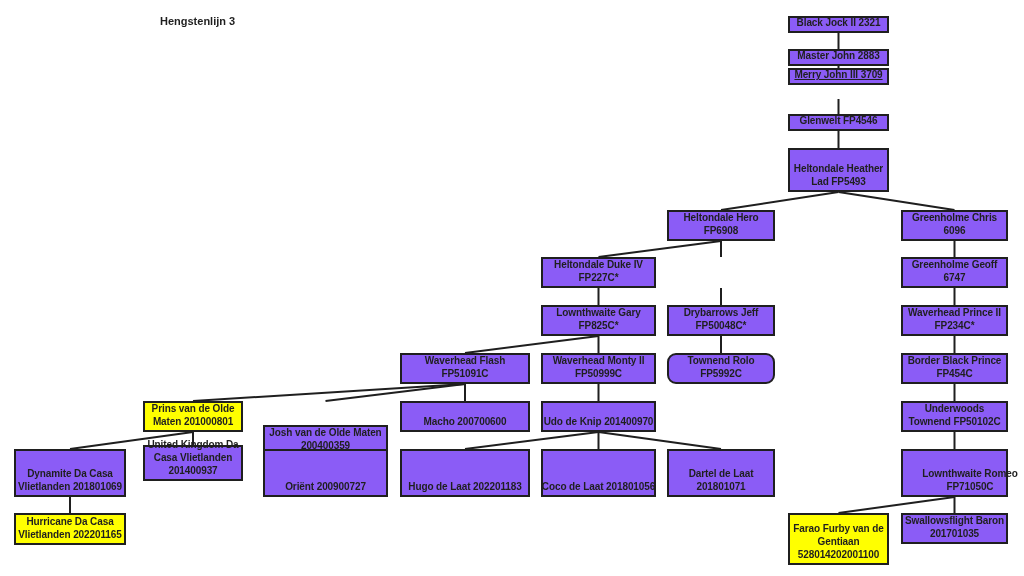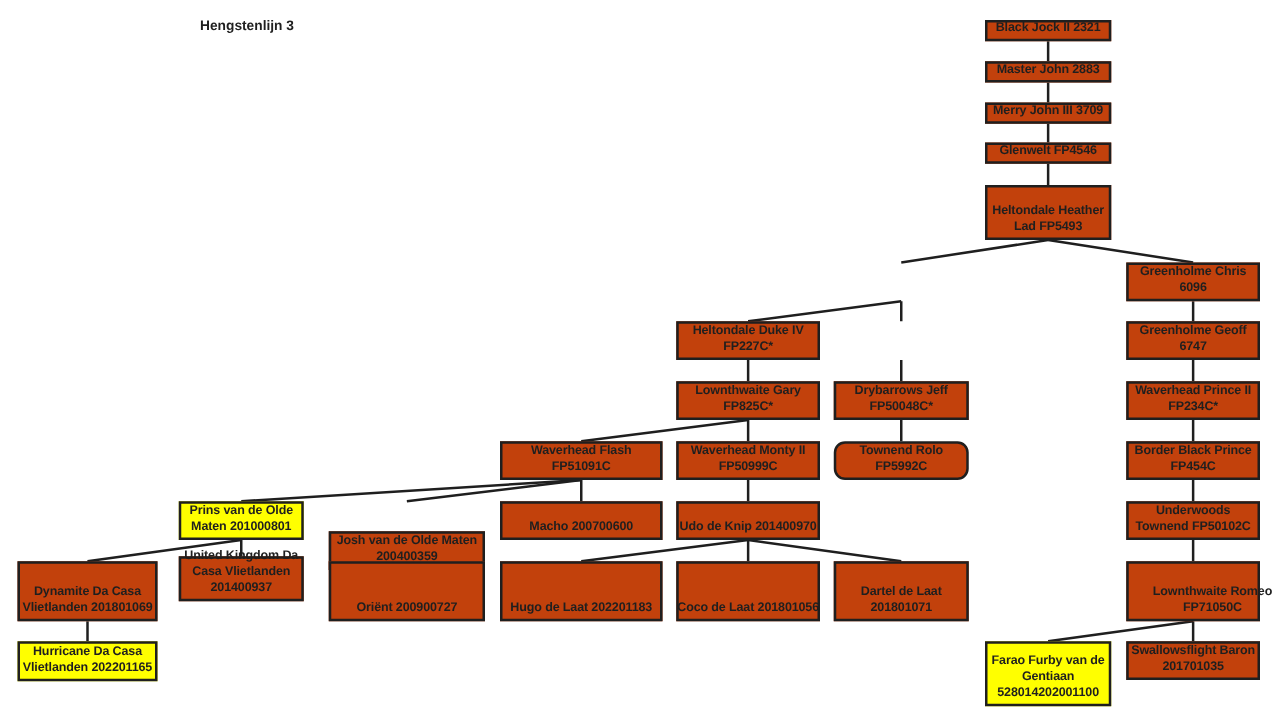--- a/index.html
+++ b/index.html
@@ -7,21 +7,21 @@
     width:1024px;height:576px;position:relative;overflow:hidden;
     background:var(--bg,#ffffff);
     font-family:"Liberation Sans", sans-serif;
   }
   #stage{position:absolute;left:0;top:0;width:1024px;height:576px}
   #wires{position:absolute;left:0;top:0;width:1024px;height:576px}
   #wires line{stroke:var(--ink,#1f1f1f);stroke-width:2;fill:none}
   .node{
     position:absolute;box-sizing:border-box;
     border:2px solid var(--ink,#1f1f1f);
-    background:#c2410c;color:var(--ink,#1f1f1f);
+    background:#8b5cf6;color:var(--ink,#1f1f1f);
     display:flex;flex-direction:column;justify-content:flex-end;align-items:center;
     padding:0 1px 2px 1px;
     font-size:10px;line-height:13px;font-weight:bold;letter-spacing:-0.1px;
     text-align:center;
   }
   .node.hl{background:var(--hl,#ffff00)}
   .ln{white-space:nowrap}
   #title{
     position:absolute;left:160px;top:15px;
     font-size:11px;font-weight:bold;color:var(--ink,#1f1f1f);white-space:nowrap;
@@ -64,29 +64,33 @@
       <line x1="954.5" y1="497" x2="838.5" y2="513"></line>
       <line x1="954.5" y1="497" x2="954.5" y2="513"></line>
     </svg>
   <div id="title">Hengstenlijn 3</div>
 <div class="node" style="left: 788px; top: 16px; width: 101px; height: 17px;">
       <div class="ln">Black Jock II 2321</div>
     </div>
     <div class="node" style="left: 788px; top: 49px; width: 101px; height: 17px;">
       <div class="ln">Master John 2883</div>
     </div>
-    <div class="node" style="left: 788px; top: 82px; width: 101px; height: 17px;">
+    <div class="node" style="left: 788px; top: 68px; width: 101px; height: 17px; text-decoration: underline;">
       <div class="ln">Merry John III 3709</div>
     </div>
     <div class="node" style="left: 788px; top: 114px; width: 101px; height: 17px;">
       <div class="ln">Glenwelt FP4546</div>
     </div>
     <div class="node" style="left: 788px; top: 148px; width: 101px; height: 44px;">
       <div class="ln">Heltondale Heather</div>
       <div class="ln">Lad FP5493</div>
+    </div>
+    <div class="node" style="left: 667px; top: 210px; width: 108px; height: 31px;">
+      <div class="ln">Heltondale Hero</div>
+      <div class="ln">FP6908</div>
     </div>
     <div class="node" style="left: 901px; top: 210px; width: 107px; height: 31px;">
       <div class="ln">Greenholme Chris</div>
       <div class="ln">6096</div>
     </div>
     <div class="node" style="left: 541px; top: 257px; width: 115px; height: 31px; text-align: center;">
       <div class="ln">Heltondale Duke IV</div>
       <div class="ln">FP227C*</div>
     </div>
     <div class="node" style="left: 901px; top: 257px; width: 107px; height: 31px;">

